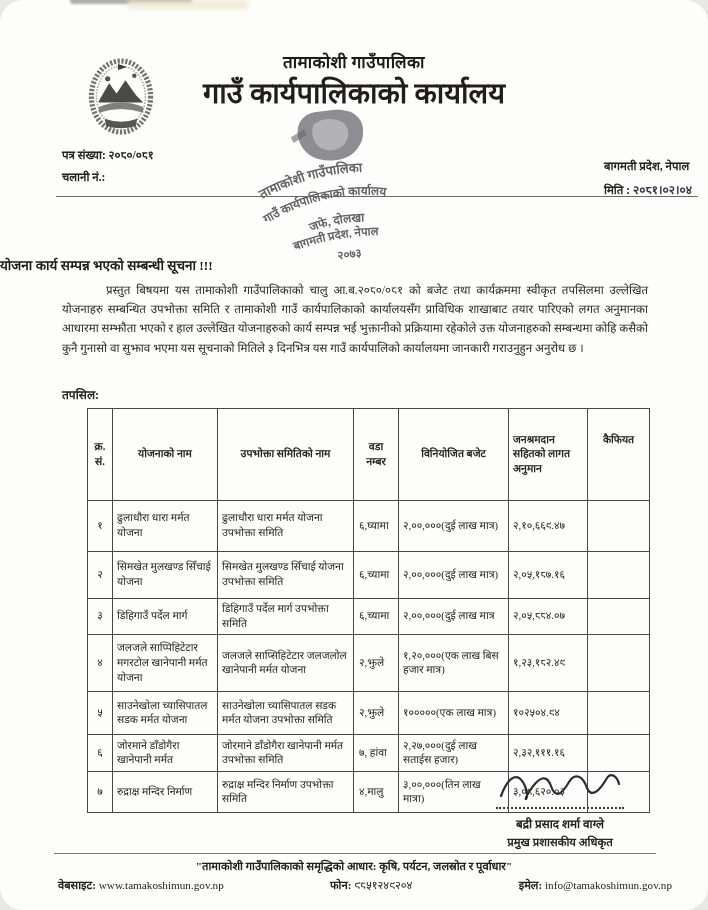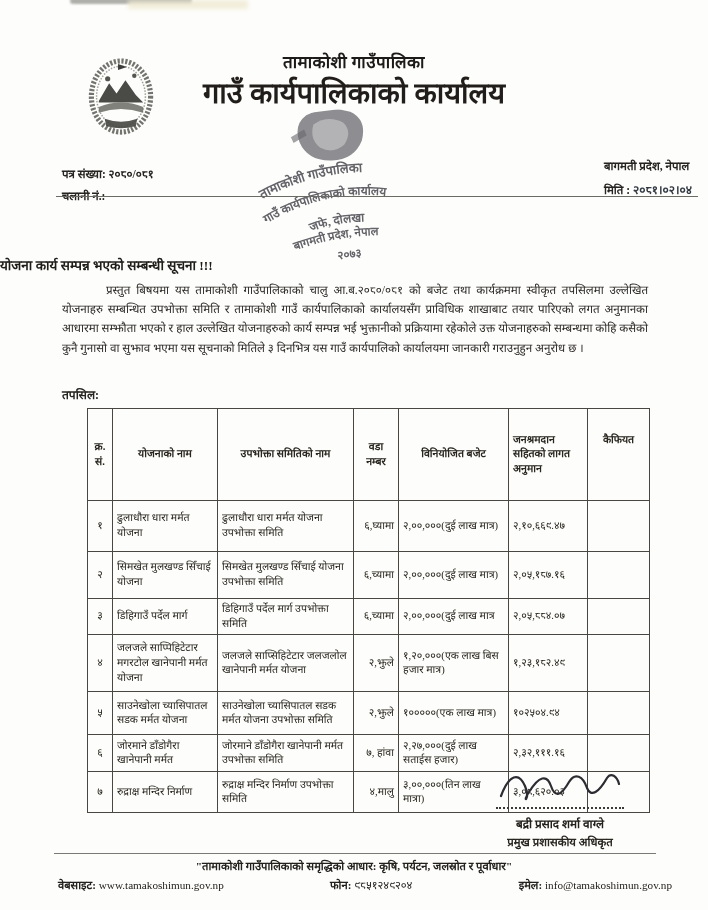--- a/index.html
+++ b/index.html
@@ -4,36 +4,37 @@
 <style>
   html,body{margin:0;padding:0;background:#e8e8e6;}
   .page{
     position:relative;
     width:708px;height:910px;
     margin:0 auto;
     background:#fdfdfb;
     font-family:"Liberation Serif","DejaVu Serif",serif;
     color:#262421;
     overflow:hidden;
+    border-radius:23px;
   }
   
   .scan-smudge-dark{position:absolute;left:70px;top:-2px;width:122px;height:6px;
     background:#6f6e68;opacity:.55;border-radius:3px;filter:blur(1px);}
   .scan-smudge-cream{position:absolute;left:128px;top:0;width:120px;height:9px;
     background:#efe9d2;opacity:.8;filter:blur(2px);}
 
   
   .emblem{position:absolute;left:84px;top:52px;width:74px;height:92px;}
   .muni-name{position:absolute;left:0;top:50px;width:100%;text-align:center;
     font-size:17px;font-weight:bold;letter-spacing:.5px;color:#1d1b19;}
   .office-title{position:absolute;left:0;top:72px;width:100%;text-align:center;
     font-size:29px;font-weight:bold;color:#211d1a;}
   .stamp{position:absolute;left:237px;top:110px;width:200px;height:150px;
     transform:rotate(-7deg);opacity:.92;}
-  .meta-left{position:absolute;left:62px;top:163px;font-size:11.5px;font-weight:bold;line-height:1.95;}
+  .meta-left{position:absolute;left:62px;top:144px;font-size:11.5px;font-weight:bold;line-height:1.95;}
   .meta-right{position:absolute;right:16px;top:155px;font-size:11.5px;font-weight:bold;
     text-align:left;line-height:2.0;}
   .meta-right .date-val{color:#333a44;font-size:12px;}
   .header-rule{position:absolute;left:56px;top:196px;width:642px;height:0;
     border-top:1.2px solid #6b6b66;}
 
   
   .notice-title{position:absolute;left:0;top:256px;width:100%;text-align:left;
     font-size:13.5px;font-weight:bold;color:#1f1d1a;}
   .notice-body{position:absolute;left:62px;top:281px;width:586px;
@@ -43,21 +44,21 @@
   
   .tbl-wrap{position:absolute;left:87px;top:408px;width:562px;}
   table{border-collapse:collapse;width:100%;table-layout:fixed;
     font-size:10.6px;color:#29261f;}
   th,td{border:1px solid #4a4742;padding:3px 4px;vertical-align:middle;
     overflow:hidden;line-height:1.38;}
   th{font-weight:bold;text-align:center;height:64px;}
   th:nth-child(6){text-align:left;vertical-align:middle;}
   th:nth-child(7){vertical-align:top;padding-top:24px;}
   td:nth-child(1){text-align:center;}
-  td:nth-child(4){text-align:right;padding-left:5px;}
+  td:nth-child(4){text-align:left;padding-left:5px;}
   tbody tr:nth-child(1) td{height:44px;}
   tbody tr:nth-child(2) td{height:40px;}
   tbody tr:nth-child(3) td{height:26px;}
   tbody tr:nth-child(4) td{height:50px;}
   tbody tr:nth-child(5) td{height:36px;}
   tbody tr:nth-child(6) td{height:30px;}
   tbody tr:nth-child(7) td{height:34px;}
 
   
   .sig-block{position:absolute;right:28px;top:766px;width:240px;text-align:center;}

